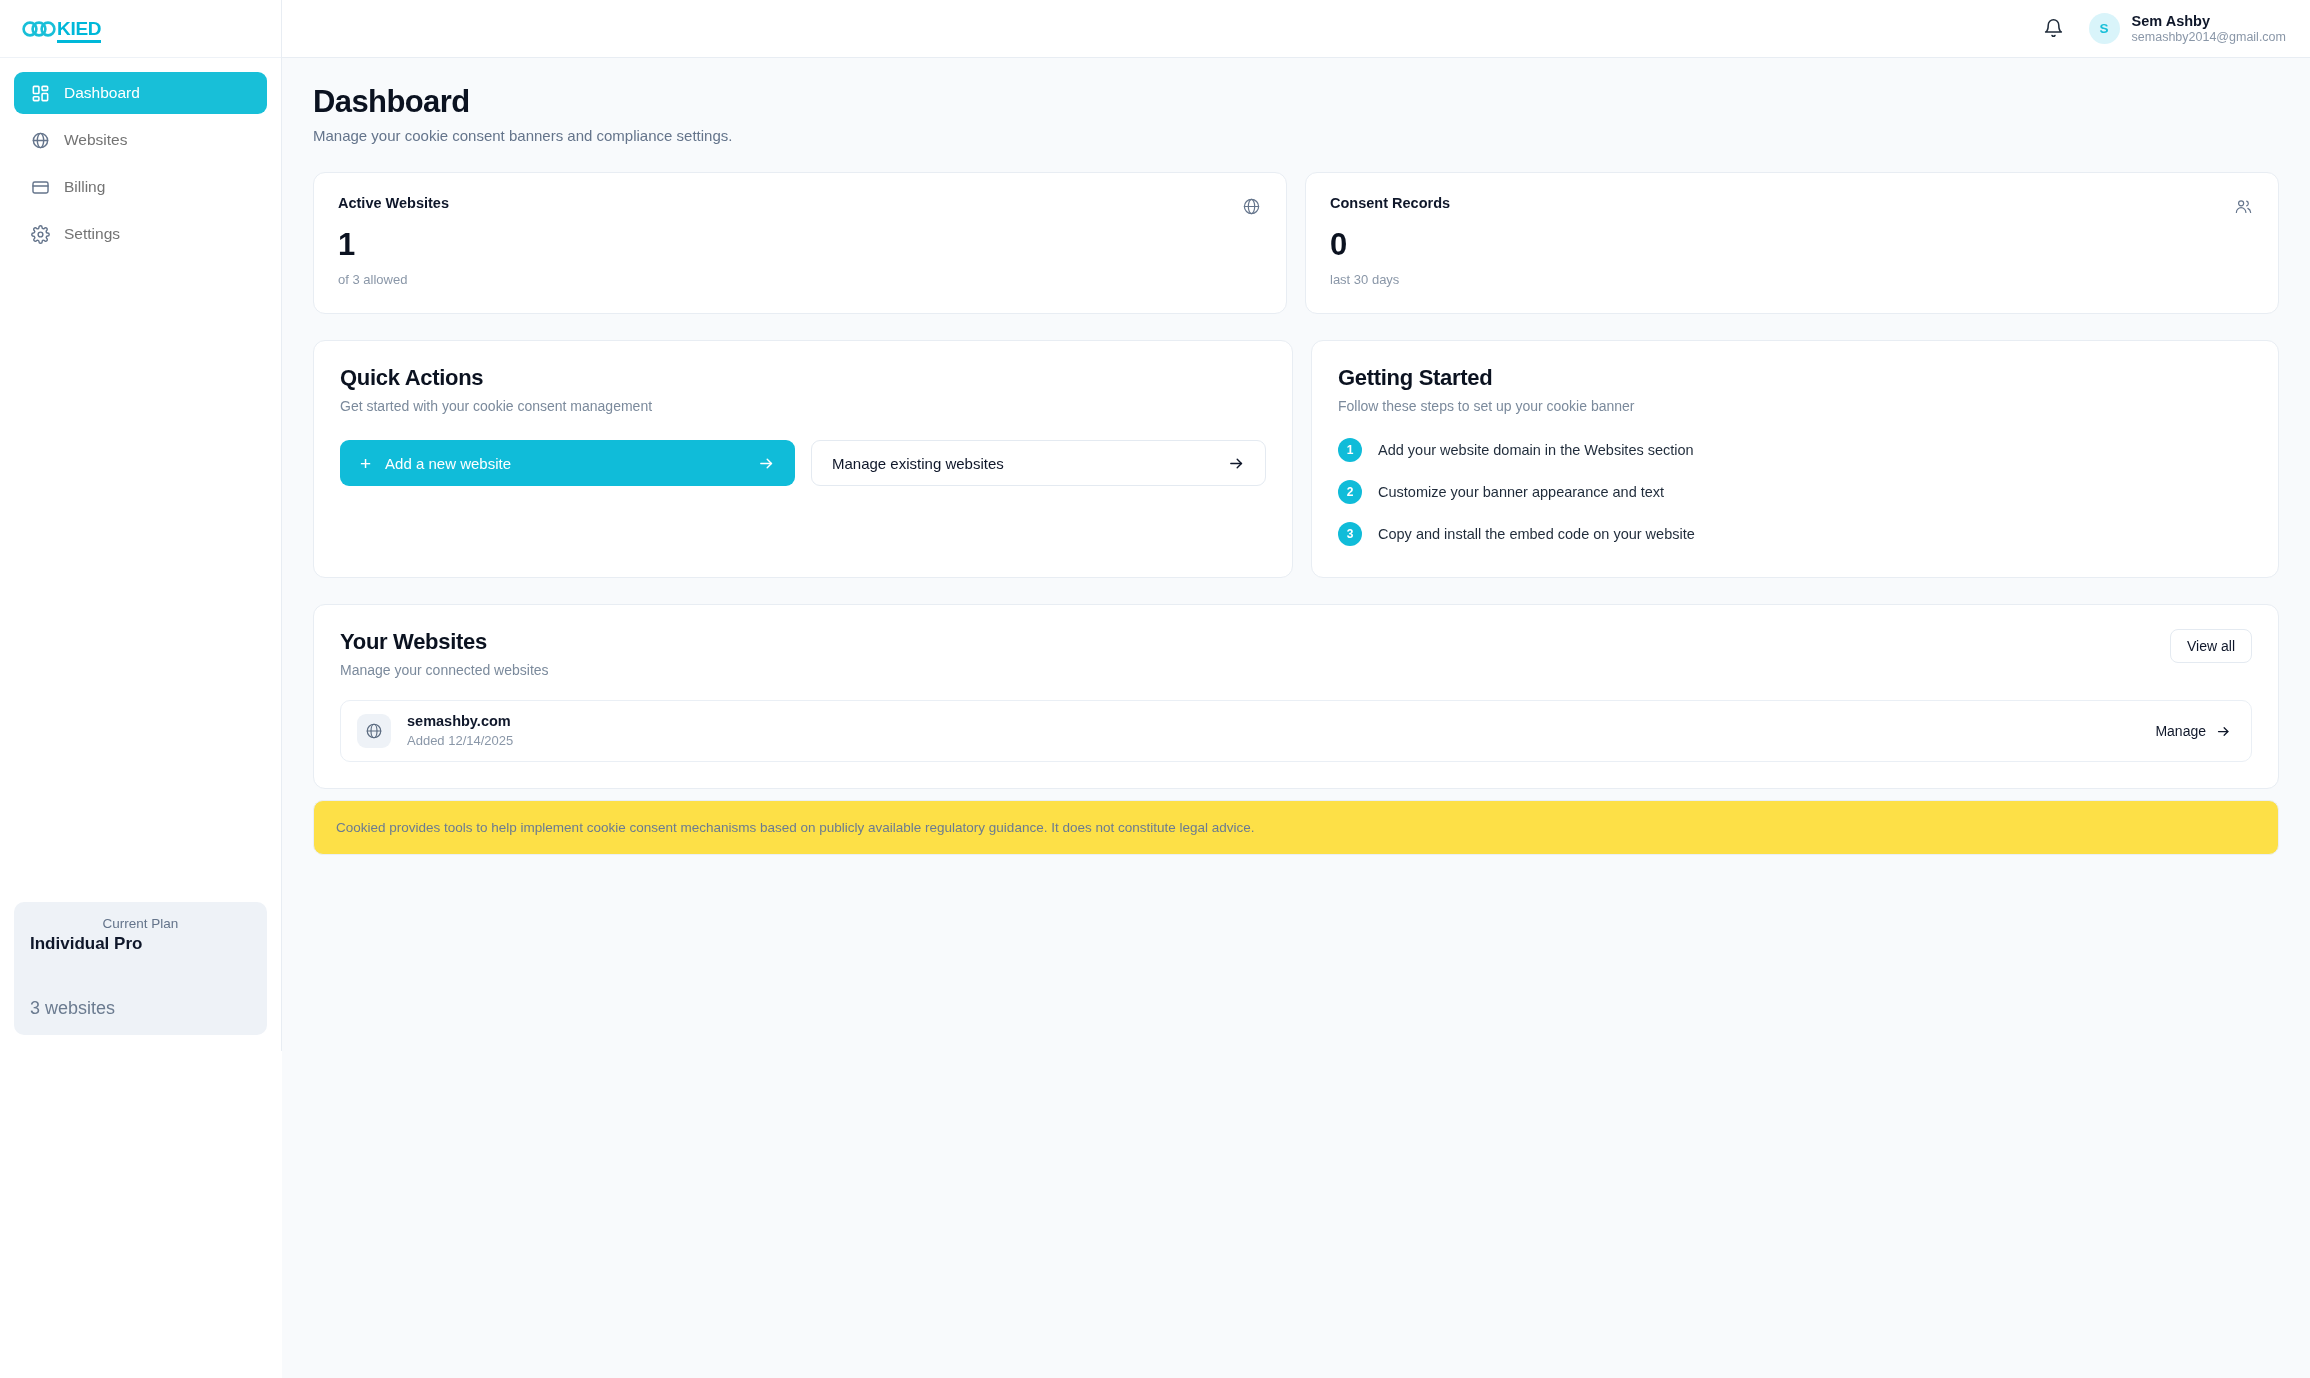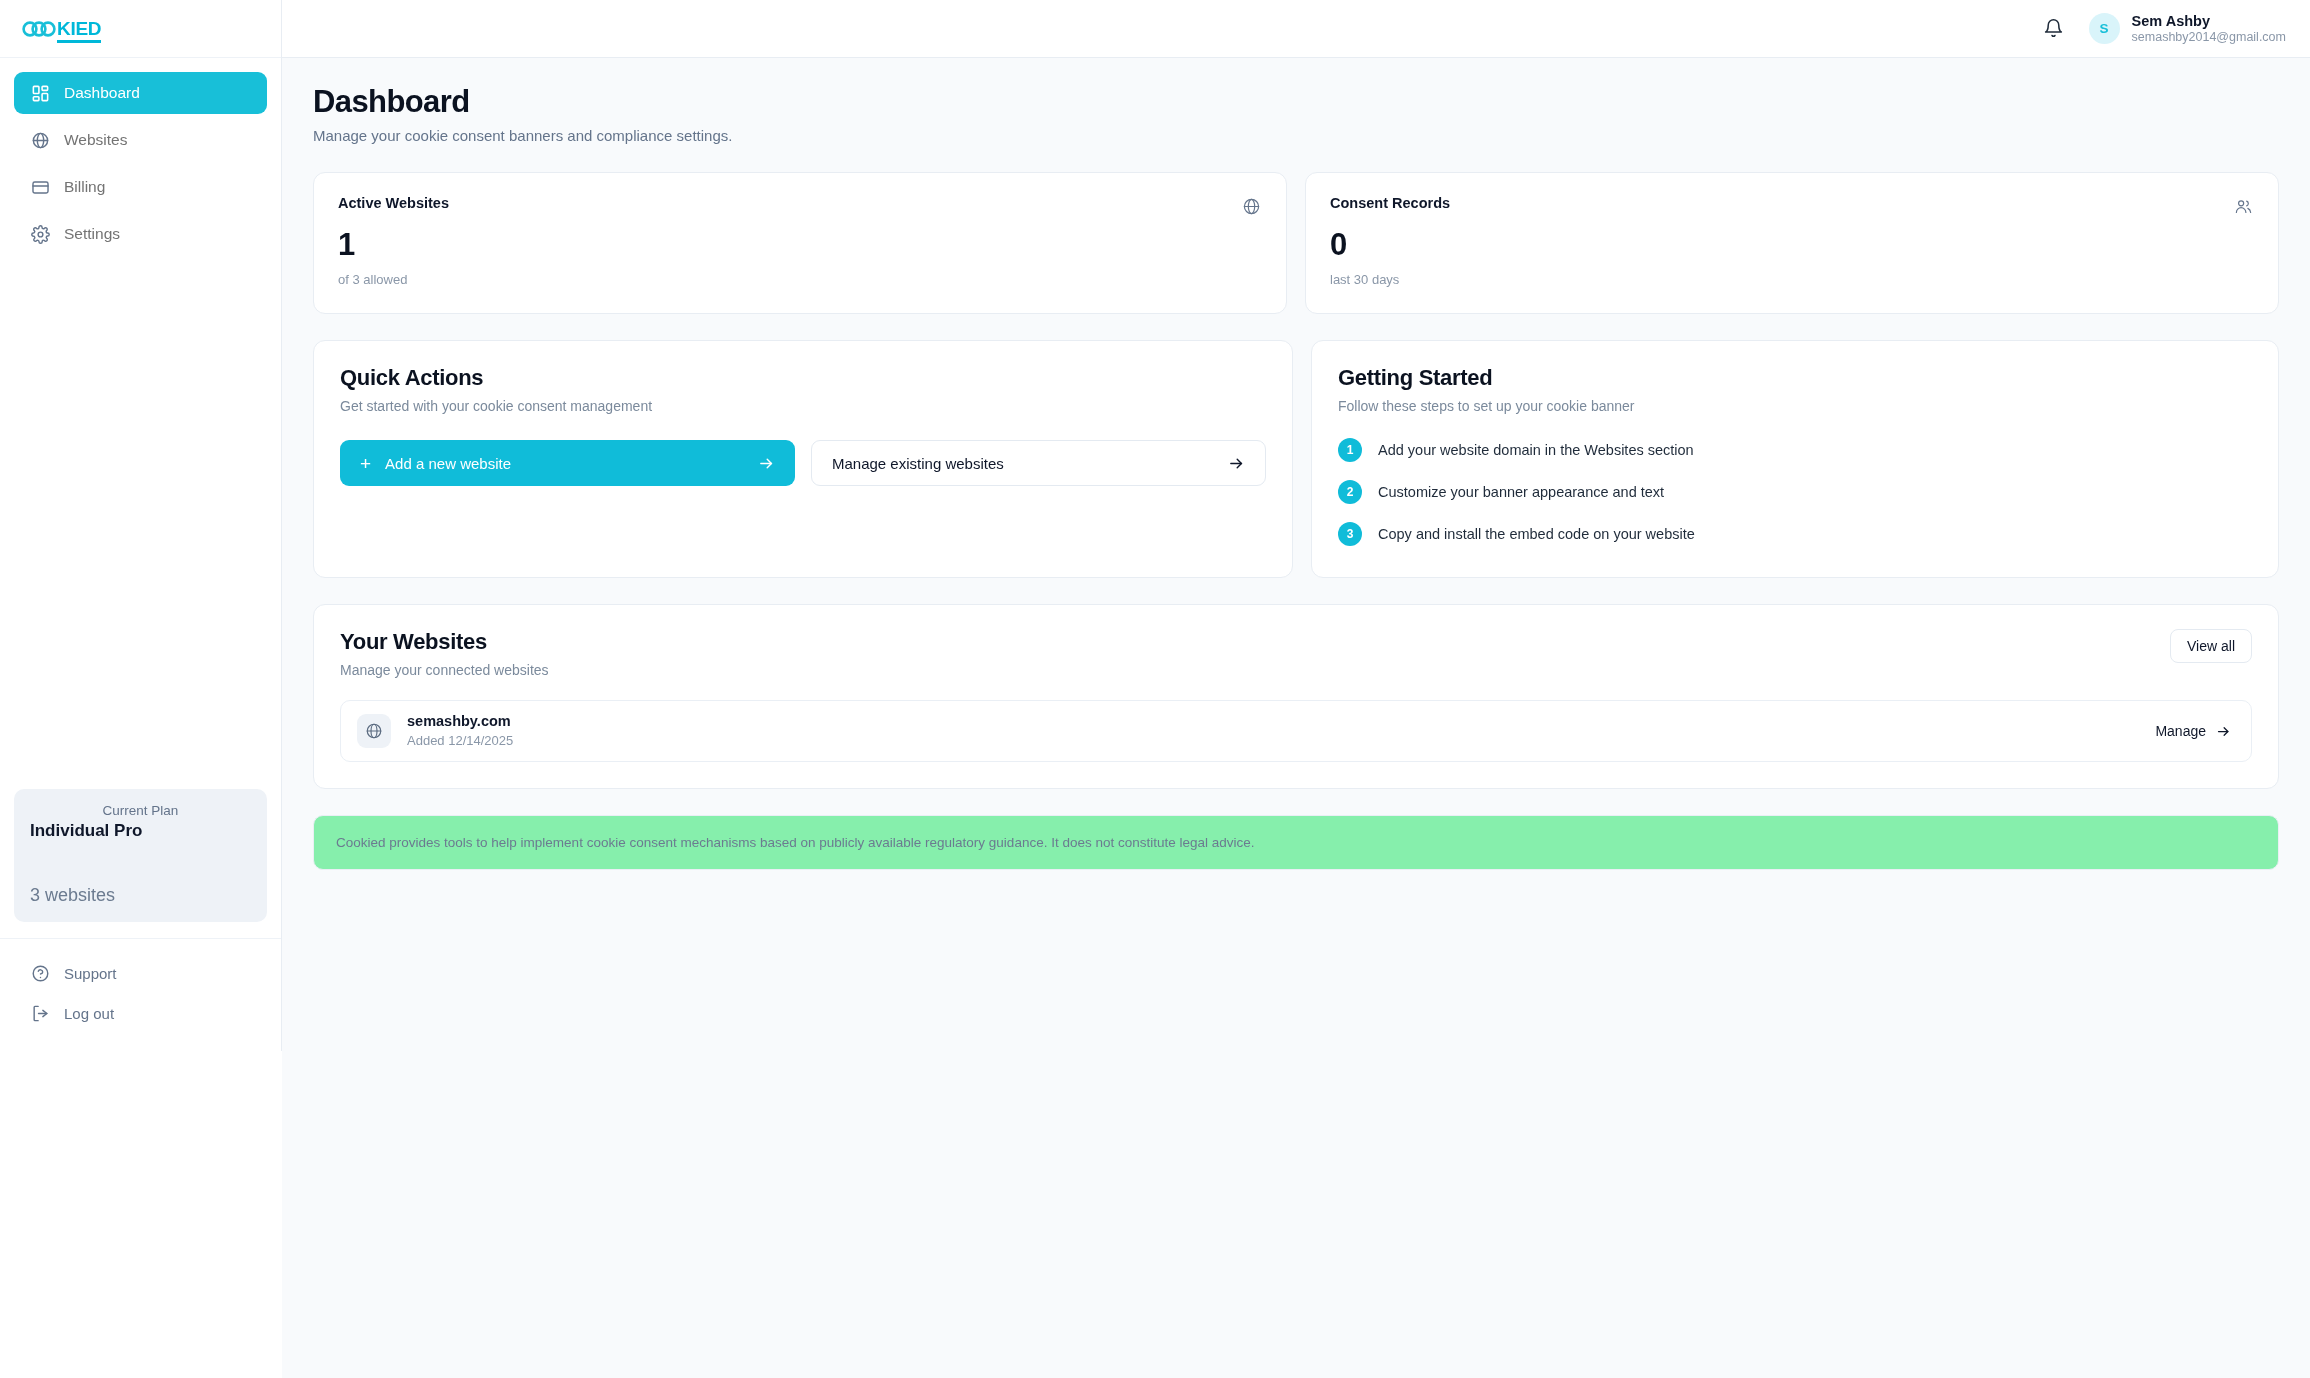--- a/index.html
+++ b/index.html
@@ -179,22 +179,22 @@
   .site-name { font-size: 14.5px; font-weight: 600; color: #0f172a; }
   .site-added { font-size: 13px; color: #8a97a8; }
   .manage-link {
     display: flex; align-items: center; gap: 10px;
     font-size: 14px; color: #0f172a; cursor: pointer;
   }
   .manage-link svg { width: 15px; height: 15px; display:block; stroke:#0f172a; }
 
   
   .disclaimer {
-    margin-top: 26px;
-    background: #86efac; border: 1px solid #eaeff5; border-radius: 10px;
+    margin-top: 11px;
+    background: #fde047; border: 1px solid #eaeff5; border-radius: 10px;
     padding: 19px 22px;
     font-size: 13.5px; color: #6b7b90;
   }
 </style>
 </head>
 <body>
 
 <div class="app">
 
   <aside class="sidebar">
@@ -260,42 +260,20 @@
     </nav>
 
     <div class="sidebar-spacer"></div>
 
     <div class="plan-card">
       <div class="plan-label">Current Plan</div>
       <div class="plan-name">Individual Pro</div>
       <div class="plan-sub">3 websites</div>
     </div>
 
-    <div class="sidebar-footer">
-      <div class="foot-item">
-        <span class="ico">
-          <svg viewBox="0 0 24 24" fill="none" stroke="#64748b" stroke-width="1.8" stroke-linecap="round" stroke-linejoin="round">
-            <circle cx="12" cy="12" r="9.2"></circle>
-            <path d="M9.2 9.2a2.9 2.9 0 0 1 5.6 1c0 1.9-2.8 2.4-2.8 2.4"></path>
-            <line x1="12" y1="17" x2="12" y2="17"></line>
-          </svg>
-        </span>
-        <span>Support</span>
-      </div>
-      <div class="foot-item">
-        <span class="ico">
-          <svg viewBox="0 0 24 24" fill="none" stroke="#64748b" stroke-width="1.8" stroke-linecap="round" stroke-linejoin="round">
-            <path d="M9 3H5a1 1 0 0 0-1 1v16a1 1 0 0 0 1 1h4"></path>
-            <polyline points="15 16 20 12 15 8"></polyline>
-            <line x1="20" y1="12" x2="9.5" y2="12"></line>
-          </svg>
-        </span>
-        <span>Log out</span>
-      </div>
-    </div>
 
   </aside>
 
   <section class="main">
 
     <header class="topbar">
       <div class="bell">
         <svg viewBox="0 0 24 24" fill="none" stroke="#1f2b3a" stroke-width="1.7" stroke-linecap="round" stroke-linejoin="round">
           <path d="M18 8a6 6 0 1 0-12 0c0 7-3 8-3 8h18s-3-1-3-8"></path>
           <path d="M10.3 20a2 2 0 0 0 3.4 0"></path>

